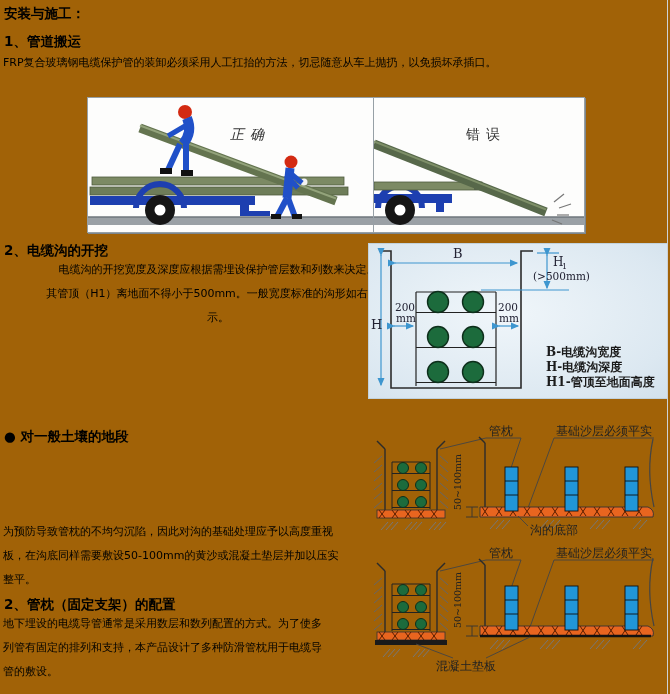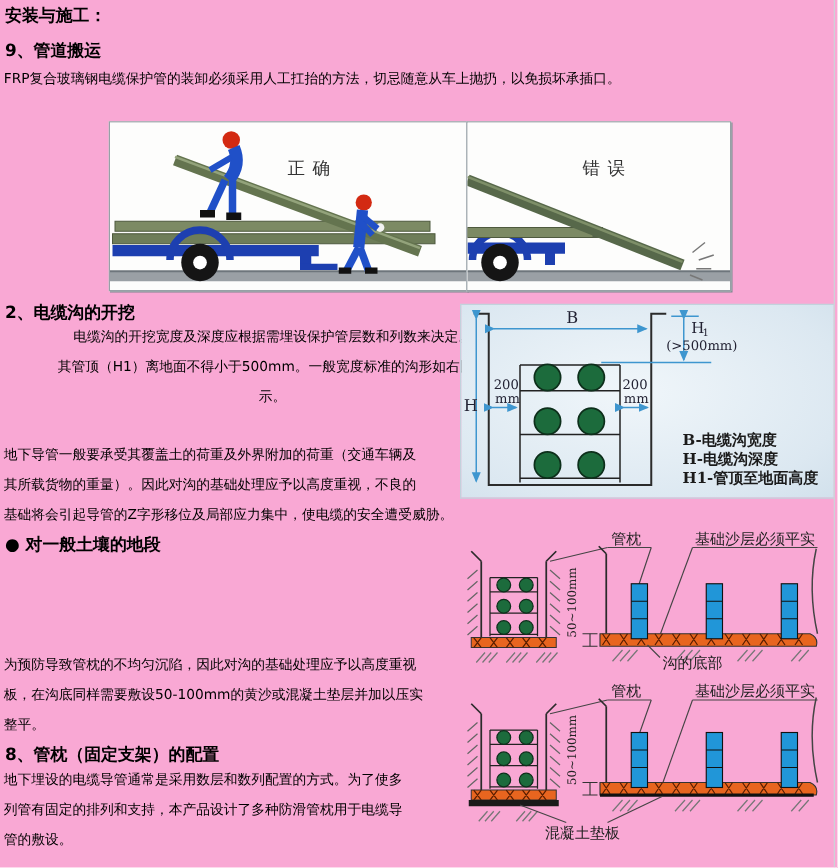--- a/index.html
+++ b/index.html
@@ -1,40 +1,40 @@
 <!DOCTYPE html>
 <html><head>
 <meta charset="utf-8">
 <style>
   html,body{margin:0;padding:0;background:#fff;}
-  #page{position:relative;width:670px;height:694px;background:#f9a8d4;
+  #page{position:relative;width:670px;height:694px;background:#a16207;
         font-family:"DejaVu Sans",sans-serif;color:#000;overflow:hidden;}
   .abs{position:absolute;}
   .h{font-weight:bold;font-size:13.5px;line-height:16px;white-space:pre;}
   .p{font-size:11px;line-height:24px;white-space:pre-line;}
   .fig{position:absolute;background:#fdfdfc;border:1px solid #97a0a6;
        box-shadow:1px 1px 0 #7c868d;}
   .panel{position:absolute;border:1px solid #c2d2dc;
          background:radial-gradient(ellipse at 45% 45%, #f0f6fa 0%, #dce8f1 75%, #d2e1ec 100%);}
   .pd{position:absolute;}
   svg{display:block;}
   .serif-txt{font-family:"DejaVu Serif","Liberation Serif",serif;}
   #right-rule{position:absolute;left:667px;top:0;width:1px;height:694px;background:#cdd2d6;}
 </style>
 </head>
 <body>
 
 <div id="page">
 
   <div class="abs h" style="left:4px;top:5px;">安装与施工：</div>
 
-  <div class="abs h" style="left:4px;top:33px;">9、管道搬运</div>
+  <div class="abs h" style="left:4px;top:33px;">1、管道搬运</div>
   <div class="abs p" style="left:3px;top:52px;width:662px;line-height:22px;">FRP复合玻璃钢电缆保护管的装卸必须采用人工扛抬的方法，切忌随意从车上抛扔，以免损坏承插口。</div>
 
-  <figure class="fig" style="left:87px;top:97px;width:285px;height:134px;margin:0;">
+  <figure class="fig" style="left:87px;top:97px;width:285px;height:134px;margin:0;font-style:italic;">
     <svg width="285" height="134" viewBox="0 0 285 134">
       <rect x="0" y="0" width="285" height="134" fill="#fdfdfc"></rect>
       <rect x="0" y="119" width="285" height="8" fill="#9aa0a5"></rect>
       <line x1="0" y1="119" x2="285" y2="119" stroke="#6e767c" stroke-width="1.5"></line>
       <rect x="4" y="79" width="252" height="8" fill="#7c8a64" stroke="#4e5a3e" stroke-width="0.8"></rect>
       <rect x="2" y="89" width="258" height="8" fill="#6e7d59" stroke="#4e5a3e" stroke-width="0.8"></rect>
       <rect x="2" y="98" width="165" height="9" fill="#1d3fb0"></rect>
       <rect x="152" y="106" width="9" height="12" fill="#1d3fb0"></rect>
       <rect x="152" y="113" width="30" height="5" fill="#1d3fb0"></rect>
       <path d="M48,110 a24,24 0 0 1 48,0" fill="none" stroke="#1d3fb0" stroke-width="6"></path>
@@ -141,31 +141,28 @@
       <text x="129" y="67" font-size="10.5" fill="#223" class="serif-txt">200</text>
       <text x="130" y="78" font-size="10.5" fill="#223" class="serif-txt">mm</text>
       <line x1="130" y1="82" x2="149" y2="82" stroke="#3e96cf" stroke-width="1.2" marker-start="url(#ab1)" marker-end="url(#ab1)"></line>
 
       <text x="177" y="112" font-size="12" font-weight="bold" fill="#1b1b1b" class="serif-txt">B-电缆沟宽度</text>
       <text x="177" y="127" font-size="12" font-weight="bold" fill="#1b1b1b" class="serif-txt">H-电缆沟深度</text>
       <text x="177" y="142" font-size="12" font-weight="bold" fill="#1b1b1b" class="serif-txt">H1-管顶至地面高度</text>
     </svg>
   </div>
 
-  <div class="abs p" style="left:3px;top:352px;width:450px;">地下导管一般要承受其覆盖土的荷重及外界附加的荷重（交通车辆及
-其所载货物的重量）。因此对沟的基础处理应予以高度重视，不良的
-基础将会引起导管的Z字形移位及局部应力集中，使电缆的安全遭受威胁。</div>
 
   <div class="abs h" style="left:4px;top:428px;">● 对一般土壤的地段</div>
 
   <div class="abs p" style="left:3px;top:520px;width:430px;">为预防导致管枕的不均匀沉陷，因此对沟的基础处理应予以高度重视
 板，在沟底同样需要敷设50-100mm的黄沙或混凝土垫层并加以压实
 整平。</div>
 
-  <div class="abs h" style="left:4px;top:596px;">8、管枕（固定支架）的配置</div>
+  <div class="abs h" style="left:4px;top:596px;">2、管枕（固定支架）的配置</div>
   <div class="abs p" style="left:3px;top:612px;width:430px;">地下埋设的电缆导管通常是采用数层和数列配置的方式。为了使多
 列管有固定的排列和支持，本产品设计了多种防滑管枕用于电缆导
 管的敷设。</div>
 
   <div class="pd" style="left:358px;top:424px;width:308px;height:122px;">
     <svg width="308" height="122" viewBox="0 0 308 122">
       <defs>
         <marker id="ak1" markerWidth="8" markerHeight="8" refX="6" refY="4" orient="auto">
           <path d="M0,1 L7,4 L0,7 z" fill="#333"></path>
         </marker>

